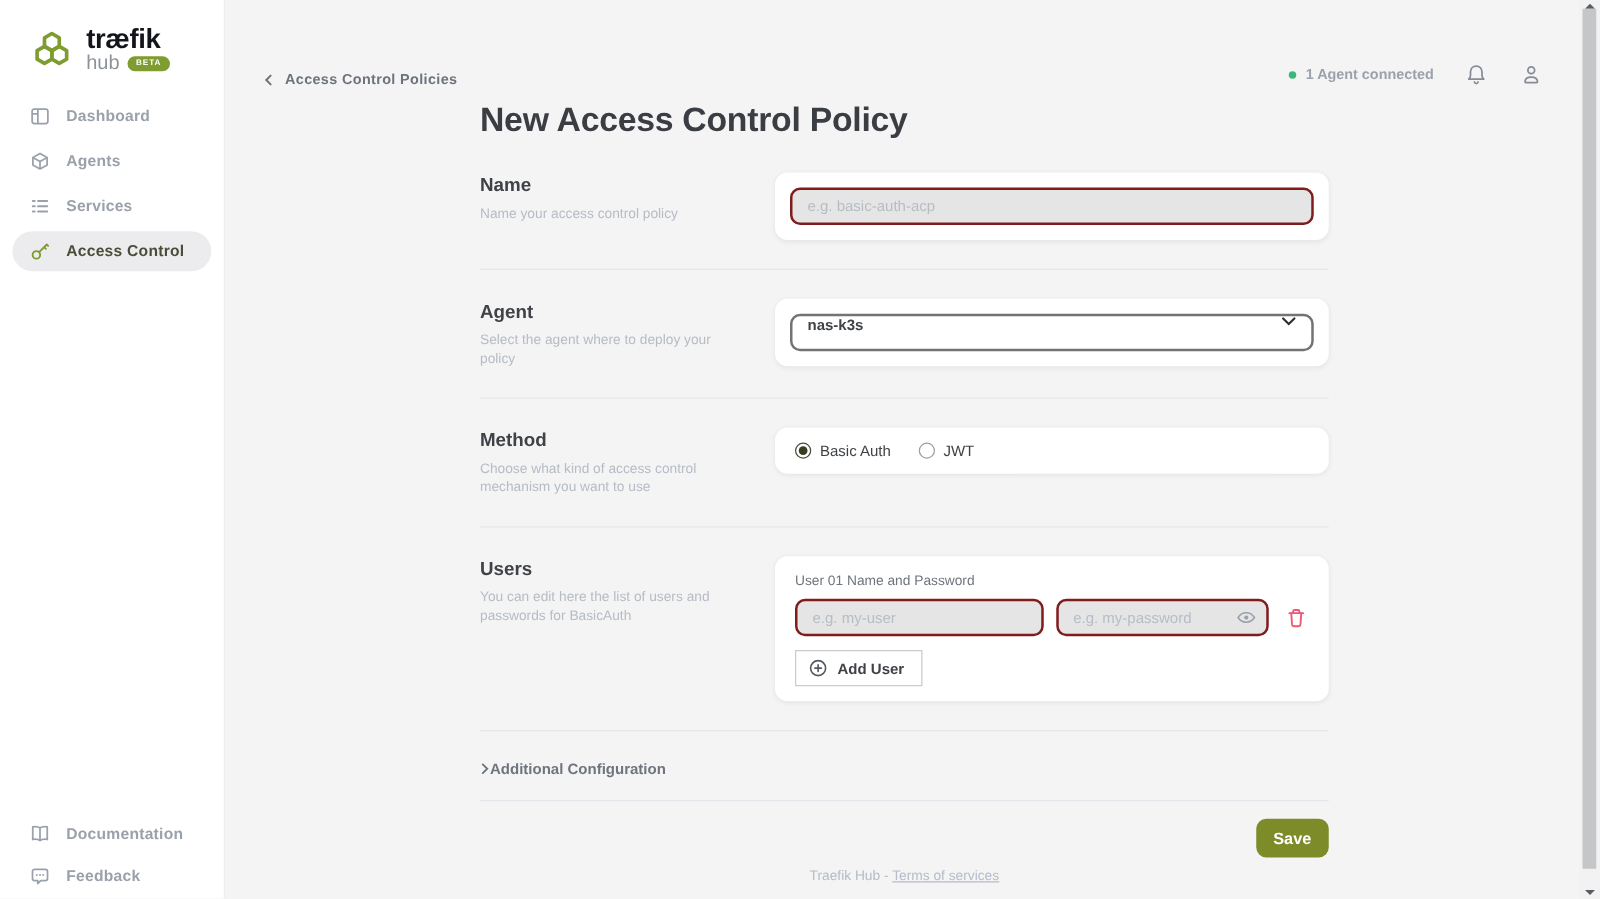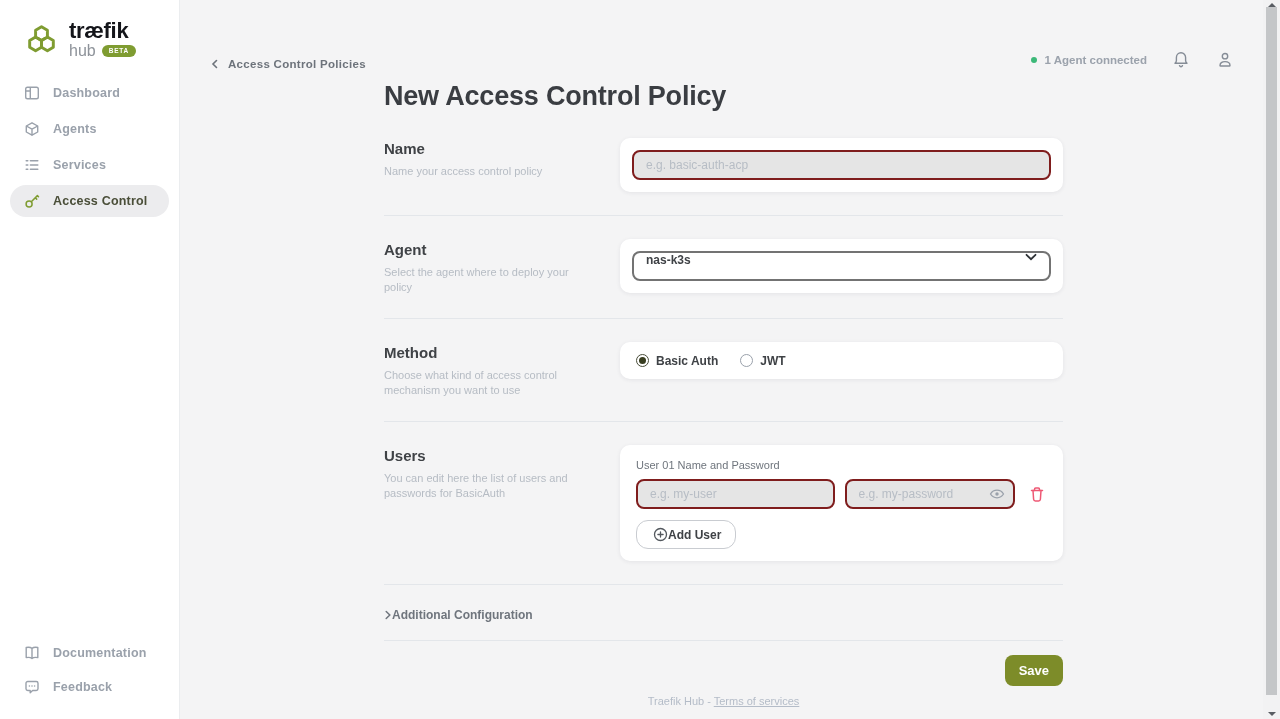--- a/index.html
+++ b/index.html
@@ -15,21 +15,21 @@
   .logo-sub { display:flex; align-items:center; gap:6px; margin-top:1px; }
   .logo-sub-text { font-size:16px; color:#8d9299; line-height:16px; }
   .beta { background:#7f9c31; color:#fff; font-size:6.5px; font-weight:700; letter-spacing:0.8px;
     padding:3px 7px; border-radius:8px; line-height:1; }
   nav { margin-top:18px; padding:0 10px; display:flex; flex-direction:column; gap:4px; }
   .nav-item { display:flex; align-items:center; gap:13px; padding:8px 14px; border-radius:17px;
     color:#9aa1ab; font-size:12.5px; font-weight:600; letter-spacing:0.2px; cursor:pointer; }
   .nav-item svg { flex:none; }
   .nav-item.active { background:#ececee; color:#4a4e38; font-weight:700; }
   .nav-item.active svg { color:#7f9c31; }
-  .sidebar-bottom { margin-top:auto; padding:0 10px 16px; display:flex; flex-direction:column; gap:2px; }
+  .sidebar-bottom { margin-top:auto; padding:0 10px 2px; display:flex; flex-direction:column; gap:2px; }
 
   
   .main { position:absolute; left:180px; top:0; right:17px; bottom:0; }
   .topbar { height:70px; display:flex; align-items:flex-end; justify-content:space-between;
     padding:0 28px 0 31px; }
   .breadcrumb { display:flex; align-items:center; gap:9px; font-size:11.5px; font-weight:700;
     color:#6d737b; letter-spacing:0.3px; cursor:pointer; }
   .topbar-right { display:flex; align-items:center; gap:24px; }
   .status { display:flex; align-items:center; gap:8px; font-size:11.5px; font-weight:600; color:#9ba2ac; }
   .dot { width:6px; height:6px; border-radius:50%; background:#3cb878; }
@@ -46,36 +46,36 @@
   .card { background:#fff; border-radius:10px; box-shadow:0 1px 4px rgba(40,40,60,0.08); flex:1; }
   .input-card { padding:12px; }
   .text-input { width:100%; height:30px; border:2px solid #7f1d1d; border-radius:8px; padding:0 12px;
     font-size:12px; color:#3f4246; background:#e5e5e5; font-family:inherit; outline:none; }
   ::placeholder { color:#b7bdc5; opacity:1; }
   .select { height:30px; border:2px solid #737373; border-radius:8px; display:flex; align-items:flex-start;
     justify-content:space-between; padding:0 12px; font-size:12px; font-weight:600; color:#3f4246; cursor:pointer; }
   .divider { height:1px; background:#e3e6ea; margin:23px 0; border:none; }
 
   .method-card { display:flex; align-items:center; gap:22px; padding:0 16px; height:37px; }
-  .radio { display:flex; align-items:center; gap:7px; font-size:12px; font-weight:700; color:#3f4246; cursor:pointer; }
+  .radio { display:flex; align-items:center; gap:7px; font-size:12px; font-weight:400; color:#3f4246; cursor:pointer; }
   .radio-circle { width:13px; height:13px; border:1px solid #9aa1ab; border-radius:50%;
     display:flex; align-items:center; justify-content:center; flex:none; }
   .radio-circle.selected { border-color:#494d3a; }
   .radio-dot { width:7px; height:7px; border-radius:50%; background:#383d20; }
 
   .users-card { padding:12px 16px; }
   .user-row-label { font-size:11px; color:#6f757d; margin:2px 0 8px; }
   .user-inputs { display:flex; align-items:center; gap:10px; }
   .user-inputs .text-input { flex:1; width:auto; }
   .pw-wrap { position:relative; flex:1; display:flex; }
   .pw-wrap .text-input { width:100%; padding-right:32px; }
   .eye { position:absolute; right:10px; top:50%; transform:translateY(-50%); cursor:pointer; display:flex; }
   .trash-btn { flex:none; background:none; border:none; padding:0 2px 0 4px; cursor:pointer; display:flex; }
-  .add-user { margin-top:11px; display:inline-flex; align-items:center; border:1px solid #c9ccd1;
-    background:#fff; border-radius:12px; padding:6px 14px 6px 16px; font-size:12px; font-weight:700;
+  .add-user { margin-top:11px; display:inline-flex; align-items:center; gap:8px; border:1px solid #c9ccd1;
+    background:#fff; border-radius:0; padding:6px 14px 6px 10px; font-size:12px; font-weight:700;
     color:#3f4246; font-family:inherit; cursor:pointer; }
 
   .addconfig-row { display:flex; align-items:center; font-size:12px; font-weight:600;
     color:#6f757d; cursor:pointer; }
   .divider.tight { margin:18px 0 0; }
   .save-row { display:flex; justify-content:flex-end; margin-top:14px; }
   .save-btn { background:#7d8c29; color:#fff; border:none; border-radius:8px; padding:8px 14px;
     font-size:13px; font-weight:700; font-family:inherit; cursor:pointer; }
   .page-footer { margin-top:9px; text-align:center; font-size:11px; color:#b4bcc8; }
   .page-footer a { color:#b4bcc8; text-decoration:underline; cursor:pointer; }

